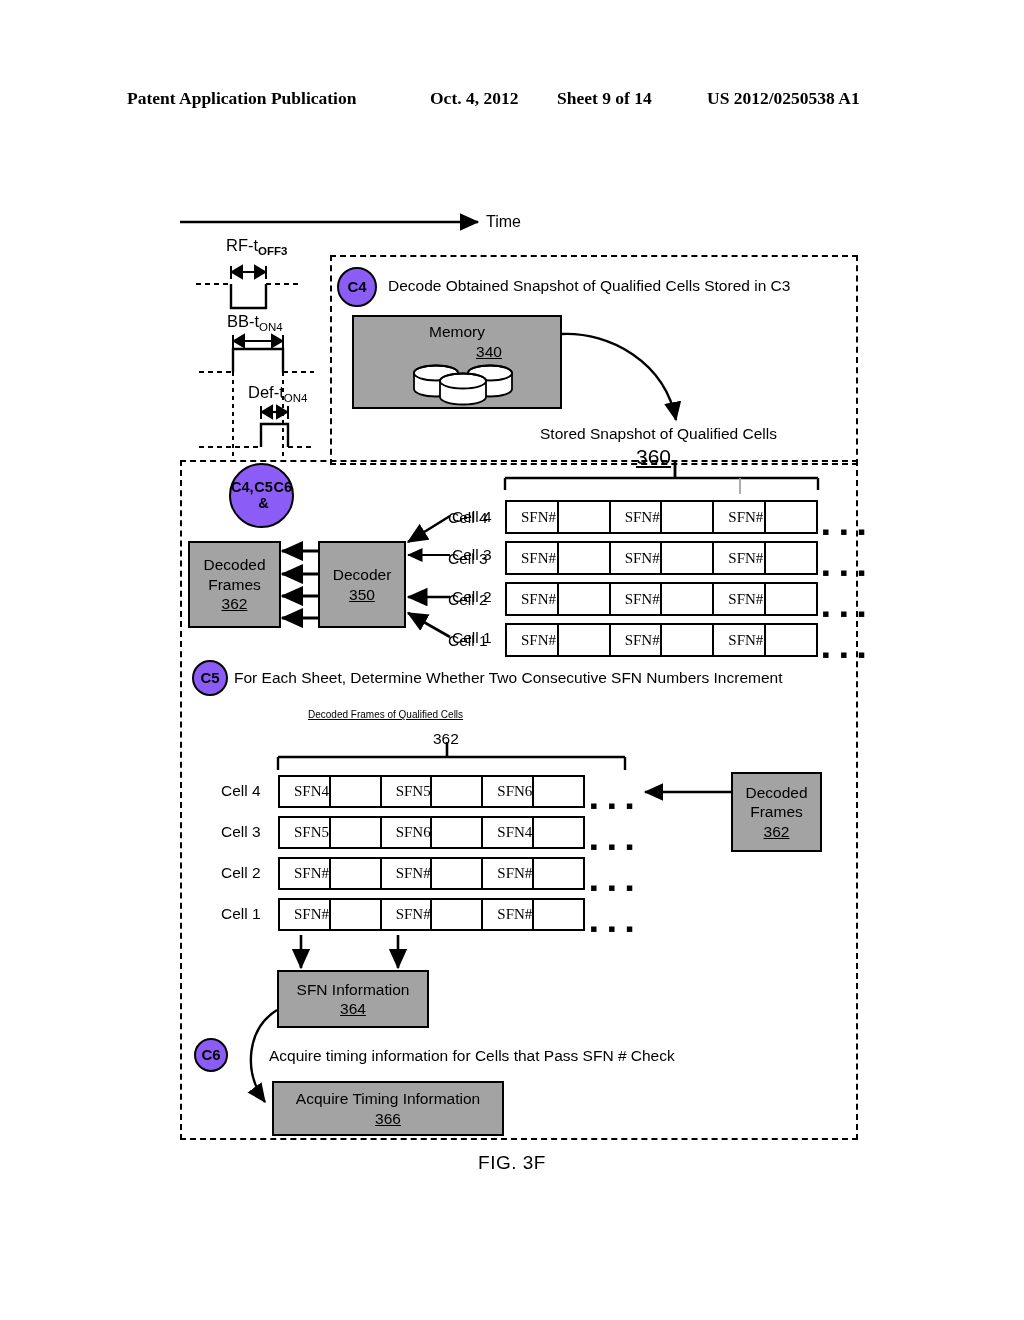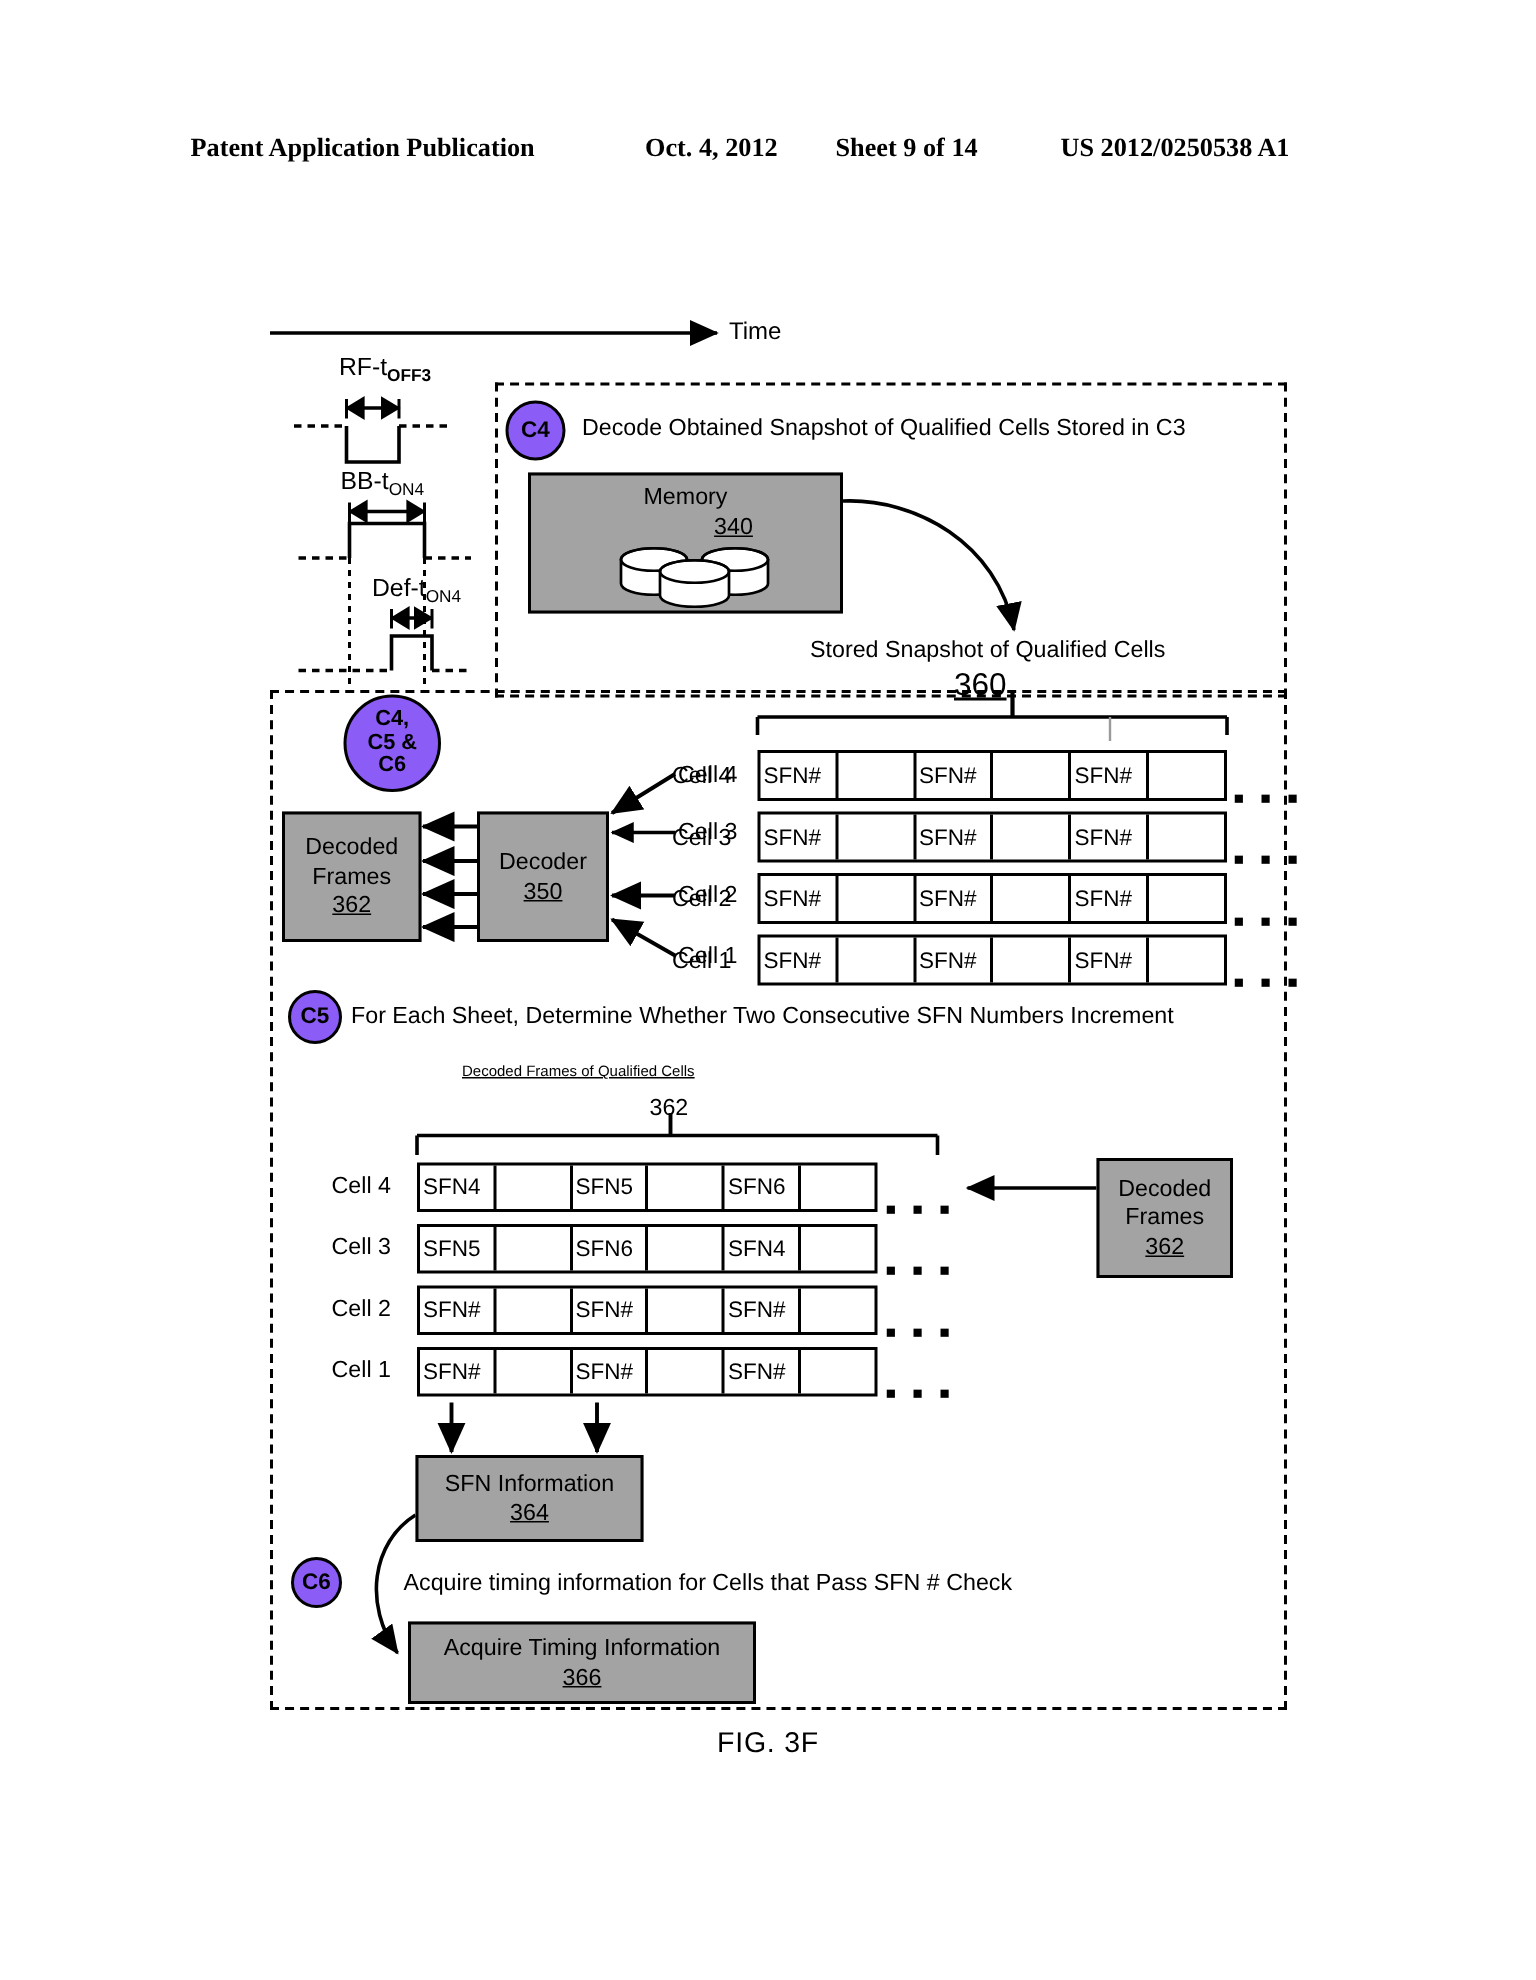--- a/index.html
+++ b/index.html
@@ -91,22 +91,23 @@
     box-sizing: border-box;
     background: #fff;
   }
   .sfn-cell {
     flex: 1 1 0;
     border-right: 2px solid #000;
     box-sizing: border-box;
     font-size: 15px;
     display: flex;
     align-items: center;
-    padding-left: 2px;
+    padding-left: 14px;
     overflow: hidden;
+    font-family: Liberation Serif, serif;
   }
   .sfn-cell:last-child { border-right: none; }
   .dots {
     position: absolute;
     font-size: 22px;
     font-weight: bold;
     letter-spacing: 2px;
     line-height: 1;
   }
   .rowlabel {
@@ -324,21 +325,21 @@
     <div class="sfn-cell">SFN#</div>
     <div class="sfn-cell"></div>
     <div class="sfn-cell">SFN#</div>
     <div class="sfn-cell"></div>
     <div class="sfn-cell">SFN#</div>
     <div class="sfn-cell"></div>
   </div>
   <div class="dots" style="left:822px; top:644px;">▪ ▪ ▪</div>
 
   <div class="circ" style="left:229px; top:463px; width:65px; height:65px; font-size:14.5px;">
-    <div style="display:flex; flex-direction:column; line-height:1.1;">
+    <div style="display:flex; flex-direction:row; line-height:1.1;">
       <span>C4,</span>
       <span>C5 &amp;</span>
       <span>C6</span>
     </div>
   </div>
 
   <div class="solid-box" style="left:188px; top:541px; width:93px; height:87px;">
     <div class="boxlbl">
       <span>Decoded</span>
       <span>Frames</span>

